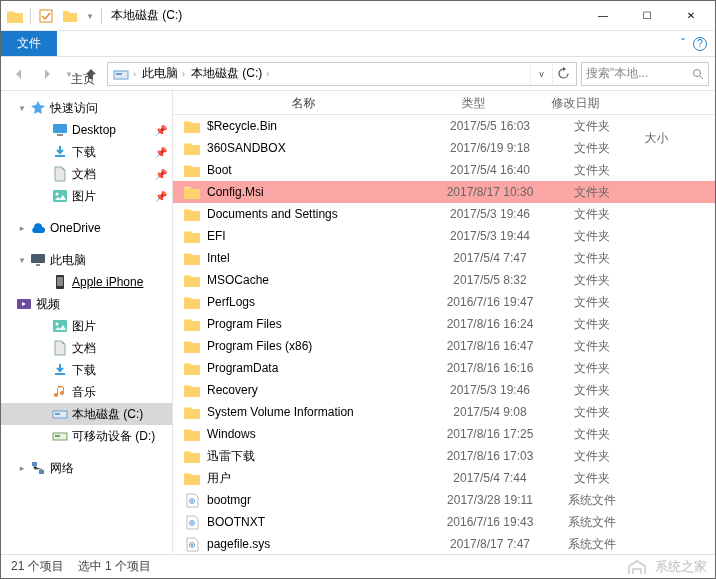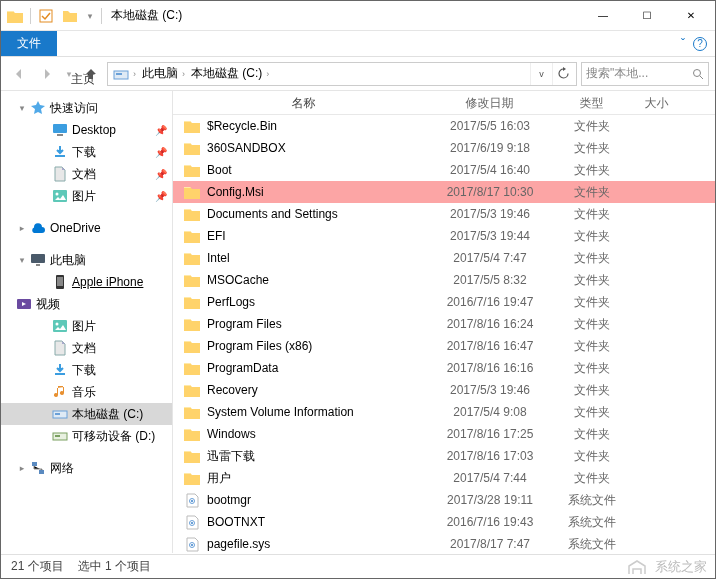--- a/index.html
+++ b/index.html
@@ -35,21 +35,21 @@
 .fhdr { display: flex; height: 24px; border-bottom: 1px solid #e8e8e8; font-size: 12px; color: #444; }
 .fhdr .col { padding: 4px 8px; border-right: 1px solid transparent; }
 .flist { flex: 1; overflow-y: auto; font-size: 12px; }
 .frow { display: flex; height: 22px; align-items: center; }
 .frow.sel { background: #fca5a5; }
 .frow .c1 { display: flex; align-items: center; padding-left: 10px; }
 .frow .fic { width: 18px; height: 16px; display: flex; align-items: center; justify-content: center; margin-right: 6px; }
 .c-name { width: 258px; }
 .c-date { width: 118px; color: #666; }
 .c-type { width: 86px; color: #666; }
-.c-size { width: 44px; color: #666; }
+.c-size { width: 44px; color: #666; margin-top: 35px; }
 .status { position: absolute; bottom: 0; left: 0; right: 0; height: 24px; border-top: 1px solid #e0e0e0; display: flex; align-items: center; font-size: 12px; padding: 4px 10px; gap: 14px; color: #444; background: #fff; }
 .status .wm { position: absolute; right: 8px; bottom: 2px; color: #bbb; font-size: 13px; display: flex; align-items: center; gap: 4px; }
 svg { display: block; }
 </style>
 </head>
 <body>
 
 <div class="titlebar">
   <div class="ticon">
     <svg width="16" height="14" viewBox="0 0 16 14">
@@ -308,22 +308,22 @@
             <rect x="9" y="9" width="5" height="4" fill="#5a8ac0"></rect>
             <path stroke="#888" d="M4 5v3h8V9"></path>
           </svg>
         </span>
         <span>网络</span>
       </div>
     </div>
   <div class="files">
     <div class="fhdr">
       <div class="col c-name" style="padding-left:12px;">名称</div>
+      <div class="col c-type">类型</div>
       <div class="col c-date">修改日期</div>
-      <div class="col c-type">类型</div>
       <div class="col c-size">大小</div>
     </div>
     <div class="flist" id="flist">
         <div class="frow">
           <div class="c1 c-name">
             <span class="fic">
               <svg width="16" height="13" viewBox="0 0 16 13">
                 <path fill="#ffd36b" d="M0 1h6l2 2h8v10H0z"></path>
                 <path fill="#ffe9a8" d="M0 1h6l1 1H0z"></path>
               </svg>

